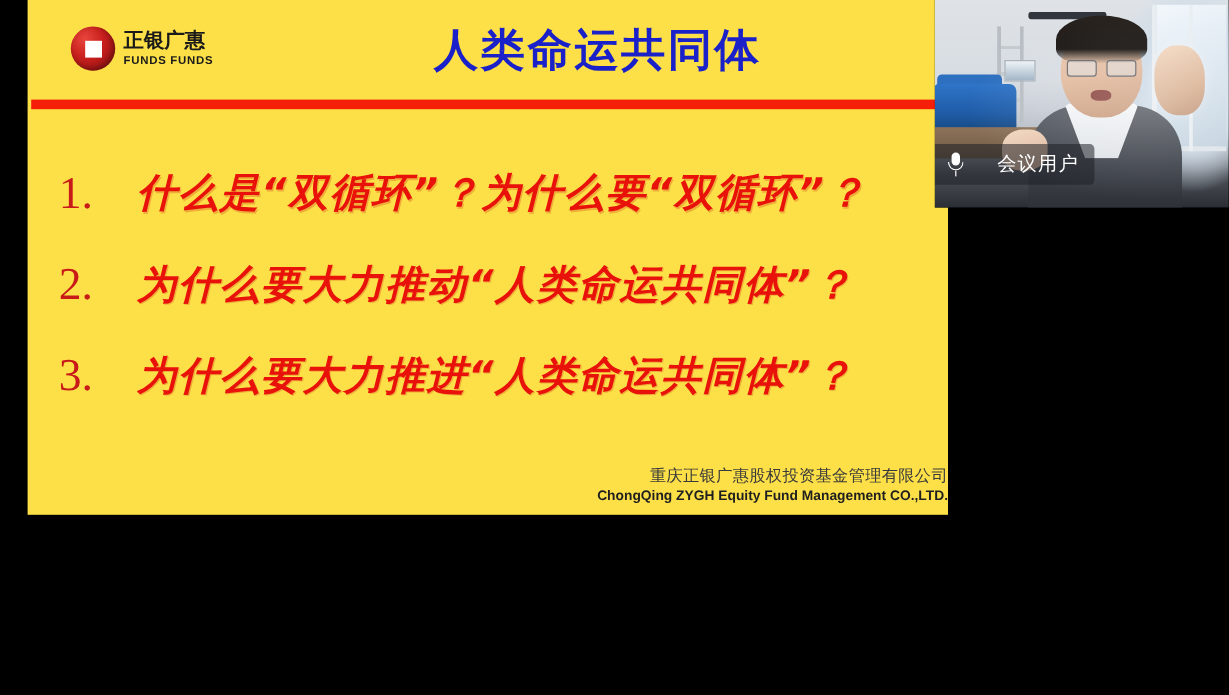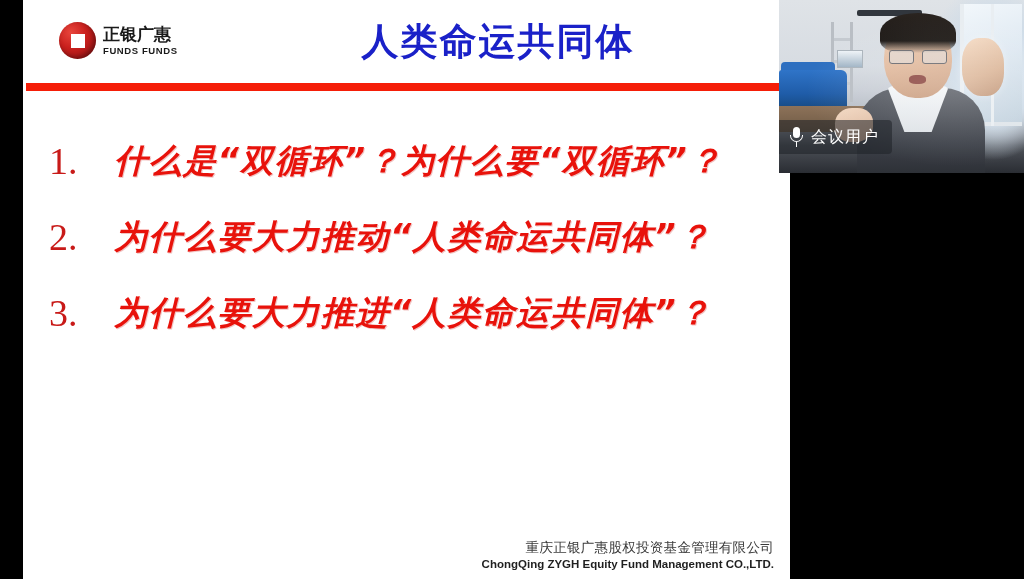--- a/index.html
+++ b/index.html
@@ -15,22 +15,22 @@
   
   .left-gutter {
     position:absolute; left:0; top:0; width:23px; height:579px;
     background:#000;
   }
 
   
   .slide {
     position:absolute;
     left:23px; top:0;
-    width:767px; height:579px;
-    background:#ffffff;
+    width:767px; height:429px;
+    background:#fde047;
     overflow:hidden;
   }
 
   
   .slide-header {
     position:absolute; left:0; top:0; width:100%; height:88px;
   }
 
   .logo-block {
     position:absolute; left:36px; top:22px;
@@ -120,21 +120,21 @@
     text-shadow:1px 1px 0 rgba(200,20,15,.25);
     margin-left:35px;
   }
 
   
   .slide-footer {
     position:absolute;
     left:0; bottom:8px;
     width:767px;
     text-align:right;
-    padding-right:16px;
+    padding-right:0;
     line-height:1.25;
   }
   .footer-cn {
     font-family:"DejaVu Sans","Liberation Sans",sans-serif;
     font-size:13.5px; color:#3a3a3a; font-weight:normal;
     letter-spacing:.3px;
   }
   .footer-en {
     font-family:"Liberation Sans",sans-serif;
     font-size:11.5px; color:#1f1f1f; font-weight:bold;
@@ -283,20 +283,21 @@
   .mic-icon .stem {
     position:absolute; left:6.6px; top:15px; width:1.8px; height:5px;
     background:#ffffff;
   }
   .name-text {
     color:#ffffff;
     font-family:"DejaVu Sans","Liberation Sans",sans-serif;
     font-size:16px;
     letter-spacing:1px;
     white-space:nowrap;
+    margin-left:20px;
   }
 </style>
 </head>
 <body>
 
 <div id="screen">
 
   <div class="left-gutter"></div>
 
   <div class="slide">

